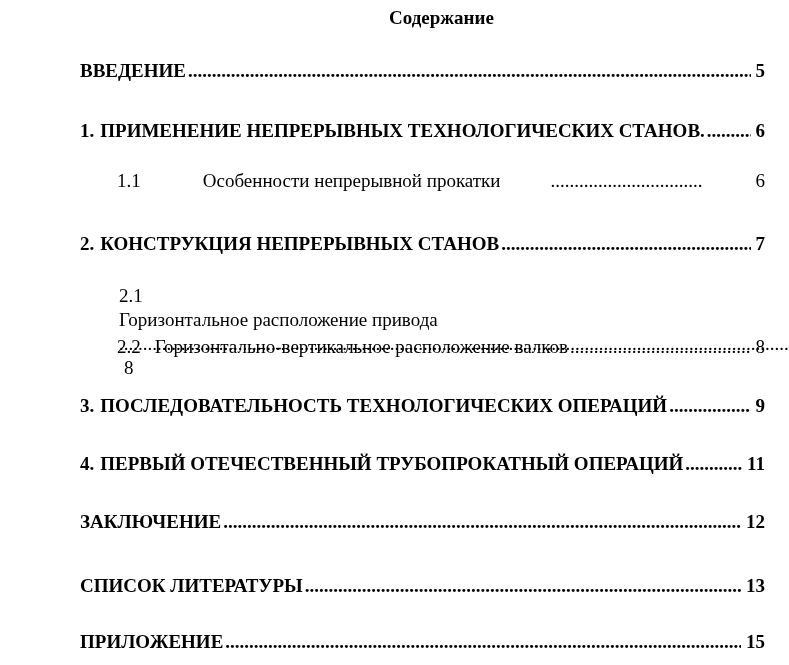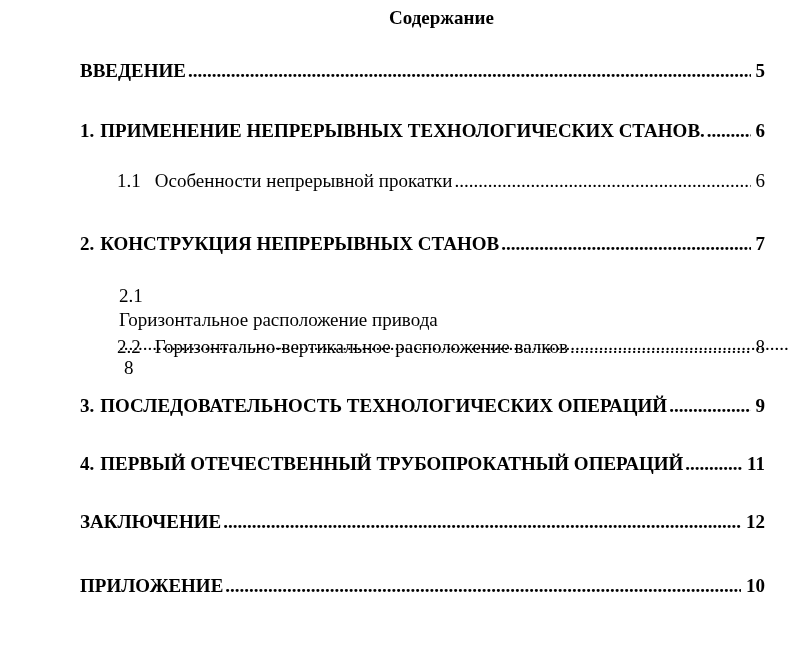--- a/index.html
+++ b/index.html
@@ -57,21 +57,21 @@
   .leader::after {
     content: "..........................................................................................................................................................................................";
   }
   .pagenum {
     padding-left: 5px;
     flex: 0 0 auto;
   }
   
   .toc-row:nth-of-type(2)  { top: 59px;  }
   .toc-row:nth-of-type(3)  { top: 119px; }
-  .toc-row:nth-of-type(4)  { top: 169px; }
+  .toc-row:nth-of-type(4)  { top: 169px; gap: 48px; }
   .toc-row:nth-of-type(5)  { top: 232px; }
   .toc-row:nth-of-type(6)  { top: 284px; flex-direction: column; }
   .toc-row:nth-of-type(7)  { top: 335px; }
   .toc-row:nth-of-type(8)  { top: 394px; }
   .toc-row:nth-of-type(9)  { top: 452px; }
   .toc-row:nth-of-type(10) { top: 510px; }
   .toc-row:nth-of-type(11) { top: 574px; }
   .toc-row:nth-of-type(12) { top: 630px; }
 </style>
 </head>
@@ -137,21 +137,27 @@
     <span class="pagenum">11</span>
   </div>
 
   <div class="toc-row lvl1">
 
     <span class="txt">ЗАКЛЮЧЕНИЕ</span>
     <span class="leader"></span>
     <span class="pagenum">12</span>
   </div>
 
+  <div class="toc-row lvl1">
+
+    <span class="txt">СПИСОК ЛИТЕРАТУРЫ</span>
+    <span class="leader"></span>
+    <span class="pagenum">13</span>
+  </div>
 
   <div class="toc-row lvl1">
 
     <span class="txt">ПРИЛОЖЕНИЕ</span>
     <span class="leader"></span>
-    <span class="pagenum">10</span>
+    <span class="pagenum">15</span>
   </div>
 
 </div>
 
 </body></html>

